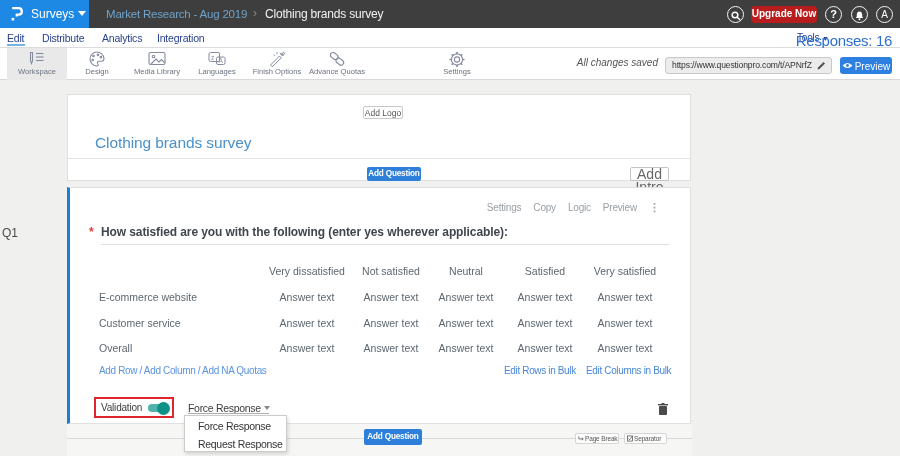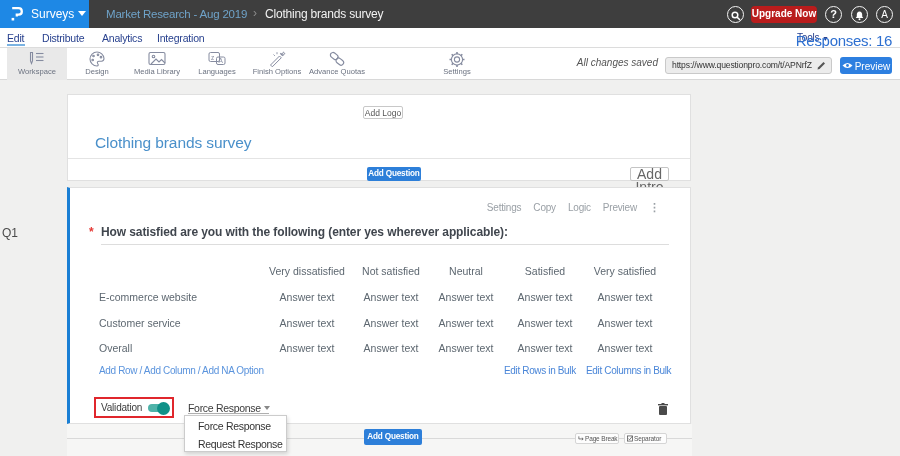--- a/index.html
+++ b/index.html
@@ -258,21 +258,21 @@
       <div class="tcell" style="left:351px; top:129px;">Answer text</div>
       <div class="tcell" style="left:430px; top:129px;">Answer text</div>
       <div class="tcell" style="left:510px; top:129px;">Answer text</div>
 
       <div class="tcell" style="left:192px; top:154px;">Answer text</div>
       <div class="tcell" style="left:276px; top:154px;">Answer text</div>
       <div class="tcell" style="left:351px; top:154px;">Answer text</div>
       <div class="tcell" style="left:430px; top:154px;">Answer text</div>
       <div class="tcell" style="left:510px; top:154px;">Answer text</div>
 
-      <div class="linkrow" style="left:29px; top:177px; color:#5b94dd;">Add Row / Add Column / Add NA Option</div>
+      <div class="linkrow" style="left:29px; top:177px; color:#5b94dd;">Add Row / Add Column / Add NA Quotas</div>
       <div class="linkrow" style="left:434px; top:177px;">Edit Rows in Bulk</div>
       <div class="linkrow" style="left:516px; top:177px;">Edit Columns in Bulk</div>
 
       <div id="valbox"></div>
       <div id="vallbl">Validation</div>
       <div id="toggle"></div>
       <div id="toggleknob"></div>
       <div id="forcelbl">Force Response</div>
       <div id="forcecaret"></div>
       <div id="forceul"></div>

